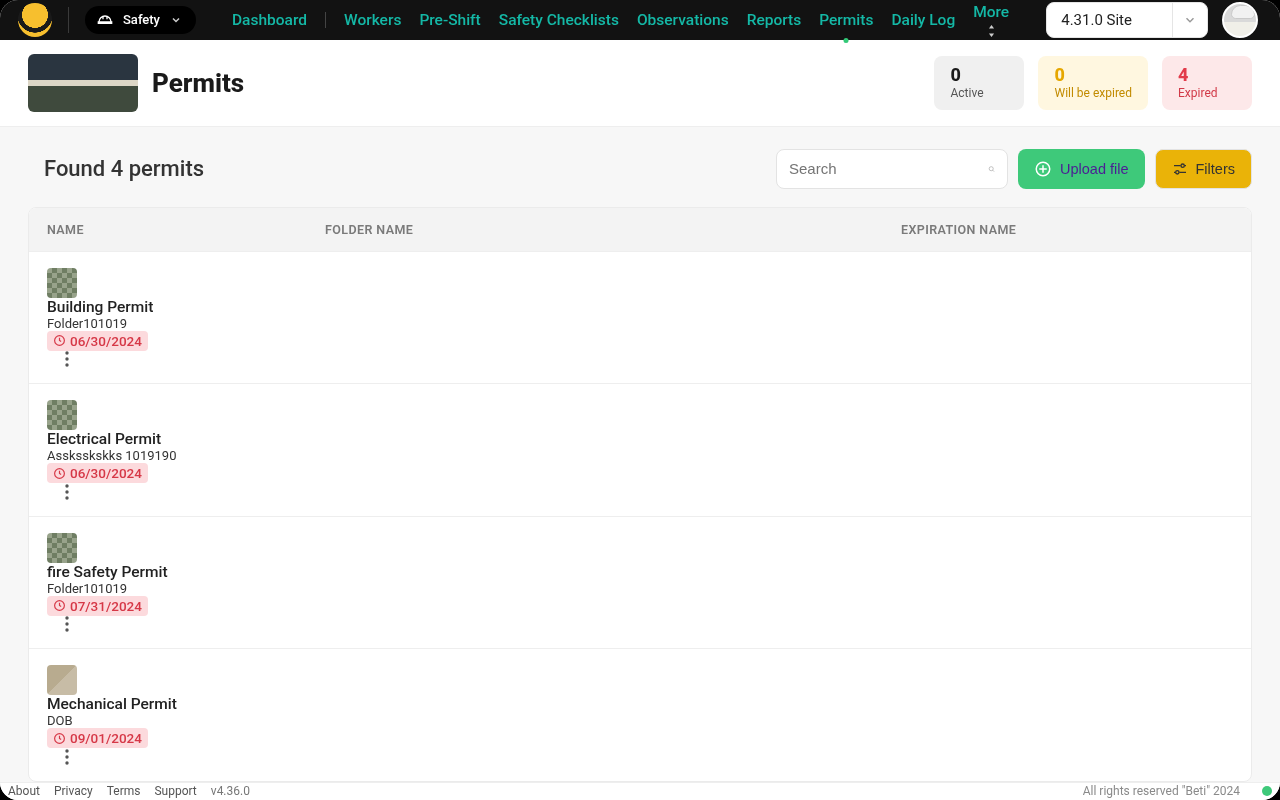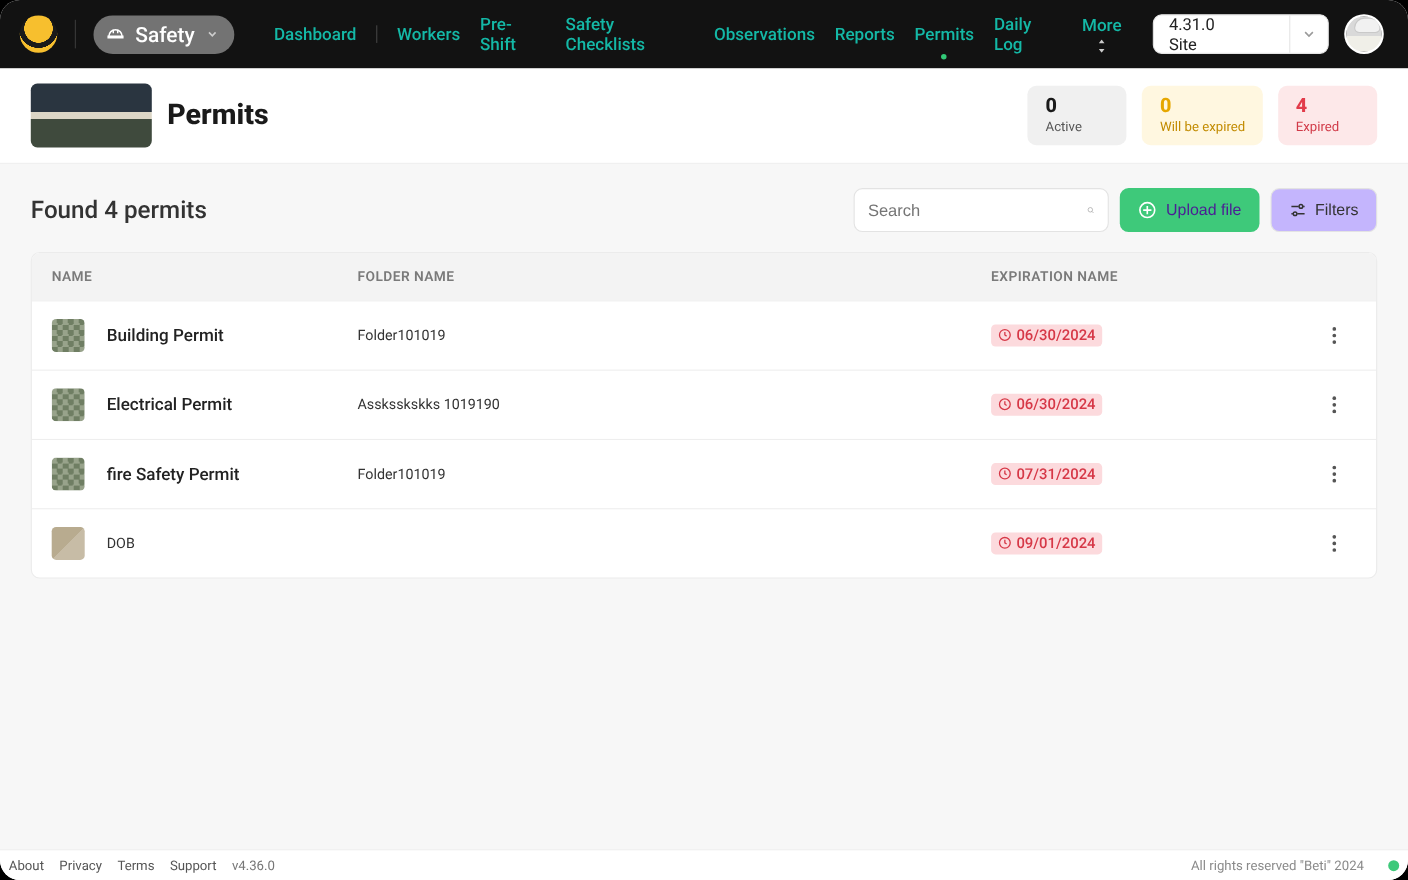--- a/index.html
+++ b/index.html
@@ -32,22 +32,22 @@
   }
   .logo {
     width: 34px; height: 34px; border-radius: 50%;
     background: radial-gradient(circle at 50% 35%, #f7bf2e 0 46%, #1a1a1a 47% 63%, #f7bf2e 64% 100%);
     position: relative;
     flex-shrink:0;
   }
   .nav-divider { width: 1px; height: 26px; background: #3a3a3a; margin: 0 2px; }
   .safety-pill {
     display: flex; align-items: center; gap: 10px;
-    background: #737373; border-radius: 20px; padding: 6px 14px 6px 12px;
-    font-size: 19px; font-weight: 500;
+    background: #000000; border-radius: 20px; padding: 6px 14px 6px 12px;
+    font-size: 13px; font-weight: 500;
     cursor: pointer;
   }
   .hardhat-mini { width:16px; height:16px; }
   .navlinks { display:flex; align-items:center; gap: 18px; margin-left: 22px; font-size: 15.5px; font-weight:500;}
   .navlinks .link { color:#14b8a6; cursor:pointer; position:relative; }
   .navlinks .sep { width:1px; height:16px; background:#444; }
   .navlinks .active-dot::after { content:""; position:absolute; left:50%; bottom:-14px; width:5px; height:5px; border-radius:50%; background:#32c977; transform:translateX(-50%); }
   .more { display:flex; align-items:center; gap:4px;flex-direction:column;}
   .nav-spacer { flex:1; }
   .site-select {
@@ -81,50 +81,50 @@
   .stat-lbl { font-size:12px; margin-top:2px;}
   .stat-active { background:#f0f0f0; }
   .stat-active .stat-num{ color:#1a1a1a;} .stat-active .stat-lbl{color:#555;}
   .stat-warn { background:#fff7e0; }
   .stat-warn .stat-num{ color:#e6a700;} .stat-warn .stat-lbl{color:#c28b00;}
   .stat-exp { background:#fde8e9; }
   .stat-exp .stat-num{ color:#e23b4a;} .stat-exp .stat-lbl{color:#d13a48;}
 
   
   .content { flex:1; background:#f7f7f7; padding: 22px 28px 0; display:flex; flex-direction:column; }
-  .list-header { display:flex; align-items:center; margin-bottom:18px; gap:10px;}
+  .list-header { display:flex; align-items:center; margin-bottom:18px; gap:10px;margin-left:16px;}
   .found-text { font-size:22px; font-weight:500; color:#333;}
   .lh-spacer{flex:1;}
   .search-wrap {
     background:#fff; border:1px solid #e3e3e3; border-radius:8px; height:40px;
     display:flex; align-items:center; padding:0 12px; width:232px;
   }
   .search-wrap input { border:none; outline:none; font-size:15px; flex:1; color:#333; background:transparent;}
   .upload-btn {
     background:#3ec97a; color:#4c1d95; border:none; border-radius:8px; height:40px;
     display:flex; align-items:center; gap:8px; padding:0 16px; font-size:14.5px; font-weight:500; cursor:pointer;
   }
   .filters-btn {
-    background:#c4b5fd; border:1px solid #e3e3e3; border-radius:8px; height:40px;
+    background:#eab308; border:1px solid #e3e3e3; border-radius:8px; height:40px;
     display:flex; align-items:center; gap:8px; padding:0 16px; font-size:14.5px; cursor:pointer; color:#333;
   }
 
   .table {
     background:#fff; border:1px solid #ebebeb; border-radius:8px; overflow:hidden;
   }
   .thead {
     display:flex; background:#f3f3f3; padding: 14px 18px; font-size:12.5px; letter-spacing:.4px;
     color:#7a7a7a; font-weight:600;
   }
   .col-name { width: 278px; }
   .col-folder { flex:1; }
   .col-exp { width: 292px; }
   .col-act { width: 40px; }
   .trow {
-    display:flex; align-items:center; padding: 16px 18px; border-top:1px solid #eee;
+    display:flex; align-items:flex-start; padding: 16px 18px; border-top:1px solid #eee;flex-direction:column;
   }
   .row-thumb {
     width:30px; height:30px; border-radius:4px; flex-shrink:0;
     background:
       repeating-conic-gradient(#6f7e63 0 25%, #98a38b 0 50%) 0 0/10px 10px;
     margin-right:20px;
   }
   .row-thumb.alt { background: linear-gradient(135deg,#b8ab8f 0 50%,#c7bca6 50% 100%);}
   .row-name { font-size:15.5px; font-weight:500; color:#222; width:228px;}
   .row-folder { flex:1; font-size:13px; color:#333;}
@@ -314,20 +314,21 @@
           <svg width="4" height="16" viewBox="0 0 4 16" fill="#555">
               <circle cx="2" cy="2" r="1.7"></circle>
               <circle cx="2" cy="8" r="1.7"></circle>
               <circle cx="2" cy="14" r="1.7"></circle>
             </svg>
         </div>
       </div>
 
       <div class="trow">
         <div class="row-thumb alt"></div>
+        <div class="row-name">Mechanical Permit</div>
         <div class="row-folder">DOB</div>
         <div class="row-exp">
           <span class="exp-badge">
             <svg width="13" height="13" viewBox="0 0 24 24" fill="none" stroke="#d63847" stroke-width="2.2">
                 <circle cx="12" cy="12" r="9"></circle>
                 <path d="M12 7v5l3 2"></path>
               </svg>
             <span>09/01/2024</span>
           </span>
         </div>

